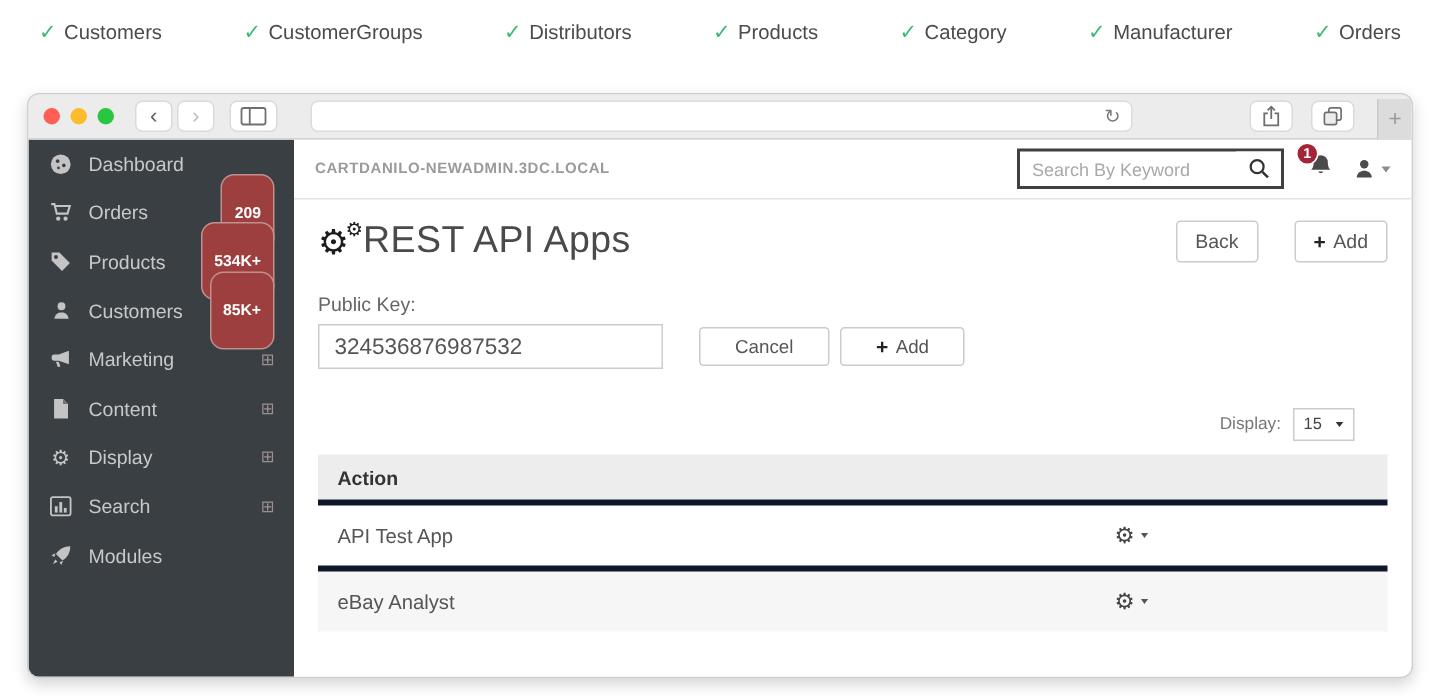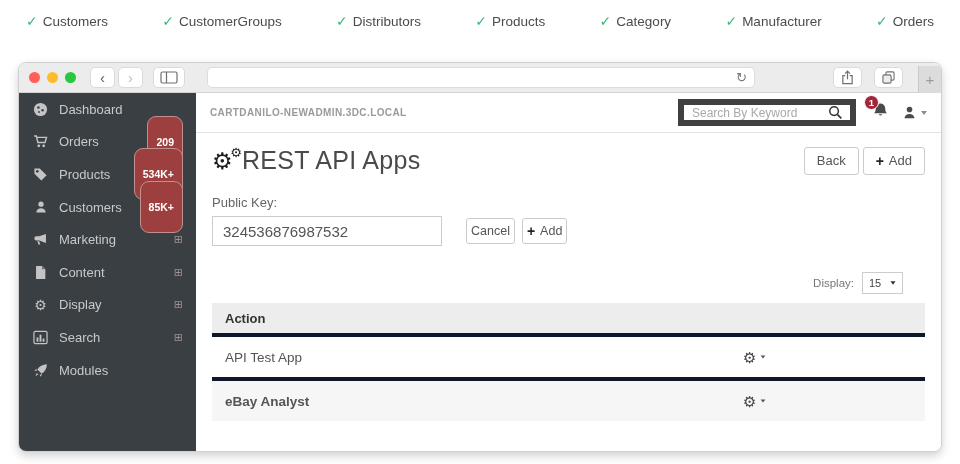--- a/index.html
+++ b/index.html
@@ -54,21 +54,21 @@
   .sb-badge { margin-left:auto; background:#9e3f3f; border:1px solid #c0908f; border-radius:9px;
               color:#fff; font-size:10.5px; font-weight:bold; padding:19px 8px; line-height:12px; }
   .sb-expand { margin-left:auto; color:#9c8f8f; font-size:11px; }
 
   
   .main { flex:1; background:#fff; display:flex; flex-direction:column; }
   .admin-header { height:40px; border-bottom:1px solid #e3e3e3; display:flex; align-items:center;
                   padding:0 14px; flex-shrink:0; }
   .breadcrumb { font-size:10px; font-weight:bold; letter-spacing:.4px; color:#9a9a9a; }
   .hdr-right { margin-left:auto; display:flex; align-items:center; }
-  .search-box { width:178px; height:27px; border:6px solid #404040; display:flex; align-items:center; }
+  .search-box { width:178px; height:27px; border:2px solid #404040; display:flex; align-items:center; }
   .search-box input { flex:1; border:0; outline:0; font-size:12px; padding:0 8px; color:#555;
                       font-family:"Liberation Sans","DejaVu Sans",sans-serif; min-width:0; }
   .search-box input::placeholder { color:#a9a9a9; }
   .search-btn { width:30px; height:100%; display:flex; align-items:center; justify-content:center;
                 background:#fff; border:0; cursor:pointer; }
   .bell-wrap { position:relative; margin-left:16px; cursor:pointer; }
   .notif-badge { position:absolute; top:-7px; left:-8px; width:15px; height:15px; border-radius:50%;
                  background:#a32638; border:1px solid #fff; color:#fff; font-size:9.5px; font-weight:bold;
                  display:flex; align-items:center; justify-content:center; }
   .user-wrap { margin-left:13px; display:flex; align-items:center; gap:4px; cursor:pointer; }
@@ -76,49 +76,49 @@
            border-top:4.5px solid currentColor; display:inline-block; }
   .user-wrap .caret { color:#8d8d8d; }
 
   
   .content { padding:13px 16px 0 16px; flex:1; display:flex; flex-direction:column; }
   .title-row { display:flex; align-items:center; }
   .cogs { position:relative; width:30px; height:28px; color:#1c1c1c; }
   .cogs .g1 { font-size:23px; line-height:28px; }
   .cogs .g2 { position:absolute; font-size:13px; right:0; top:-2px; }
   .page-title { font-size:25px; font-weight:300; color:#4a4a4a; letter-spacing:.3px; }
-  .title-btns { margin-left:auto; display:flex; gap:4px; }
+  .title-btns { margin-left:auto; display:flex; gap:24px; }
   .btn { background:#fff; border:1px solid #cbcbcb; border-radius:3px; color:#555; font-size:13px;
          padding:5px 12px; cursor:pointer; display:inline-flex; align-items:center; gap:5px;
          font-family:"Liberation Sans","DejaVu Sans",sans-serif; }
   .btn .plus { font-weight:bold; font-size:14px; color:#222; }
 
   .pk-section { margin-top:20px; }
   .pk-label { font-size:13px; color:#666; margin-bottom:6px; }
   .pk-row { display:flex; align-items:center; }
   .pk-input { width:230px; height:30px; border:1px solid #ccc; padding:0 10px; font-size:15px;
               color:#555; font-family:"Liberation Sans","DejaVu Sans",sans-serif; outline:0; }
   .pk-btns { margin-left:24px; display:flex; gap:7px; }
-  .pk-btns .btn { font-size:12.5px; padding:4px 4px; }
+  .pk-btns .btn { font-size:12.5px; padding:4px 23px; }
 
   .display-row { margin-top:26px; display:flex; justify-content:flex-end; align-items:center;
                  gap:8px; margin-right:22px; }
   .display-label { font-size:11.5px; color:#777; }
   .page-size { width:41px; height:22px; border:1px solid #ccc; display:flex; align-items:center;
                justify-content:space-between; padding:0 6px; font-size:11px; color:#444; cursor:pointer; }
   .page-size .caret { border-top-color:#333; transform:scale(.85); }
 
   .apps-table { margin-top:9px; }
   .t-head { background:#ededed; height:30px; display:grid; grid-template-columns:1fr 182px;
             align-items:center; padding-left:13px; }
   .t-head .th { font-size:13px; font-weight:bold; color:#333; display:flex; align-items:center; }
   .sort-arrow { font-size:8px; color:#555; margin-left:3px; }
   .t-row { height:44px; display:grid; grid-template-columns:1fr 182px; align-items:center;
            padding-left:13px; border-top:4px solid #0f172a; font-size:13.5px; color:#555; }
-  .t-row.alt { background:#f6f6f6;font-weight:bold; }
+  .t-row.alt { background:#f6f6f6; }
   .action-cell { display:flex; align-items:center; gap:4px; cursor:pointer; color:#444; }
   .action-cell .gear-glyph { font-size:15px; line-height:1; }
   .action-cell .caret { color:#555; transform:scale(.8); }
 </style>
 </head>
 <body>
 
 <div class="stage">
 
   <div class="top-nav">

